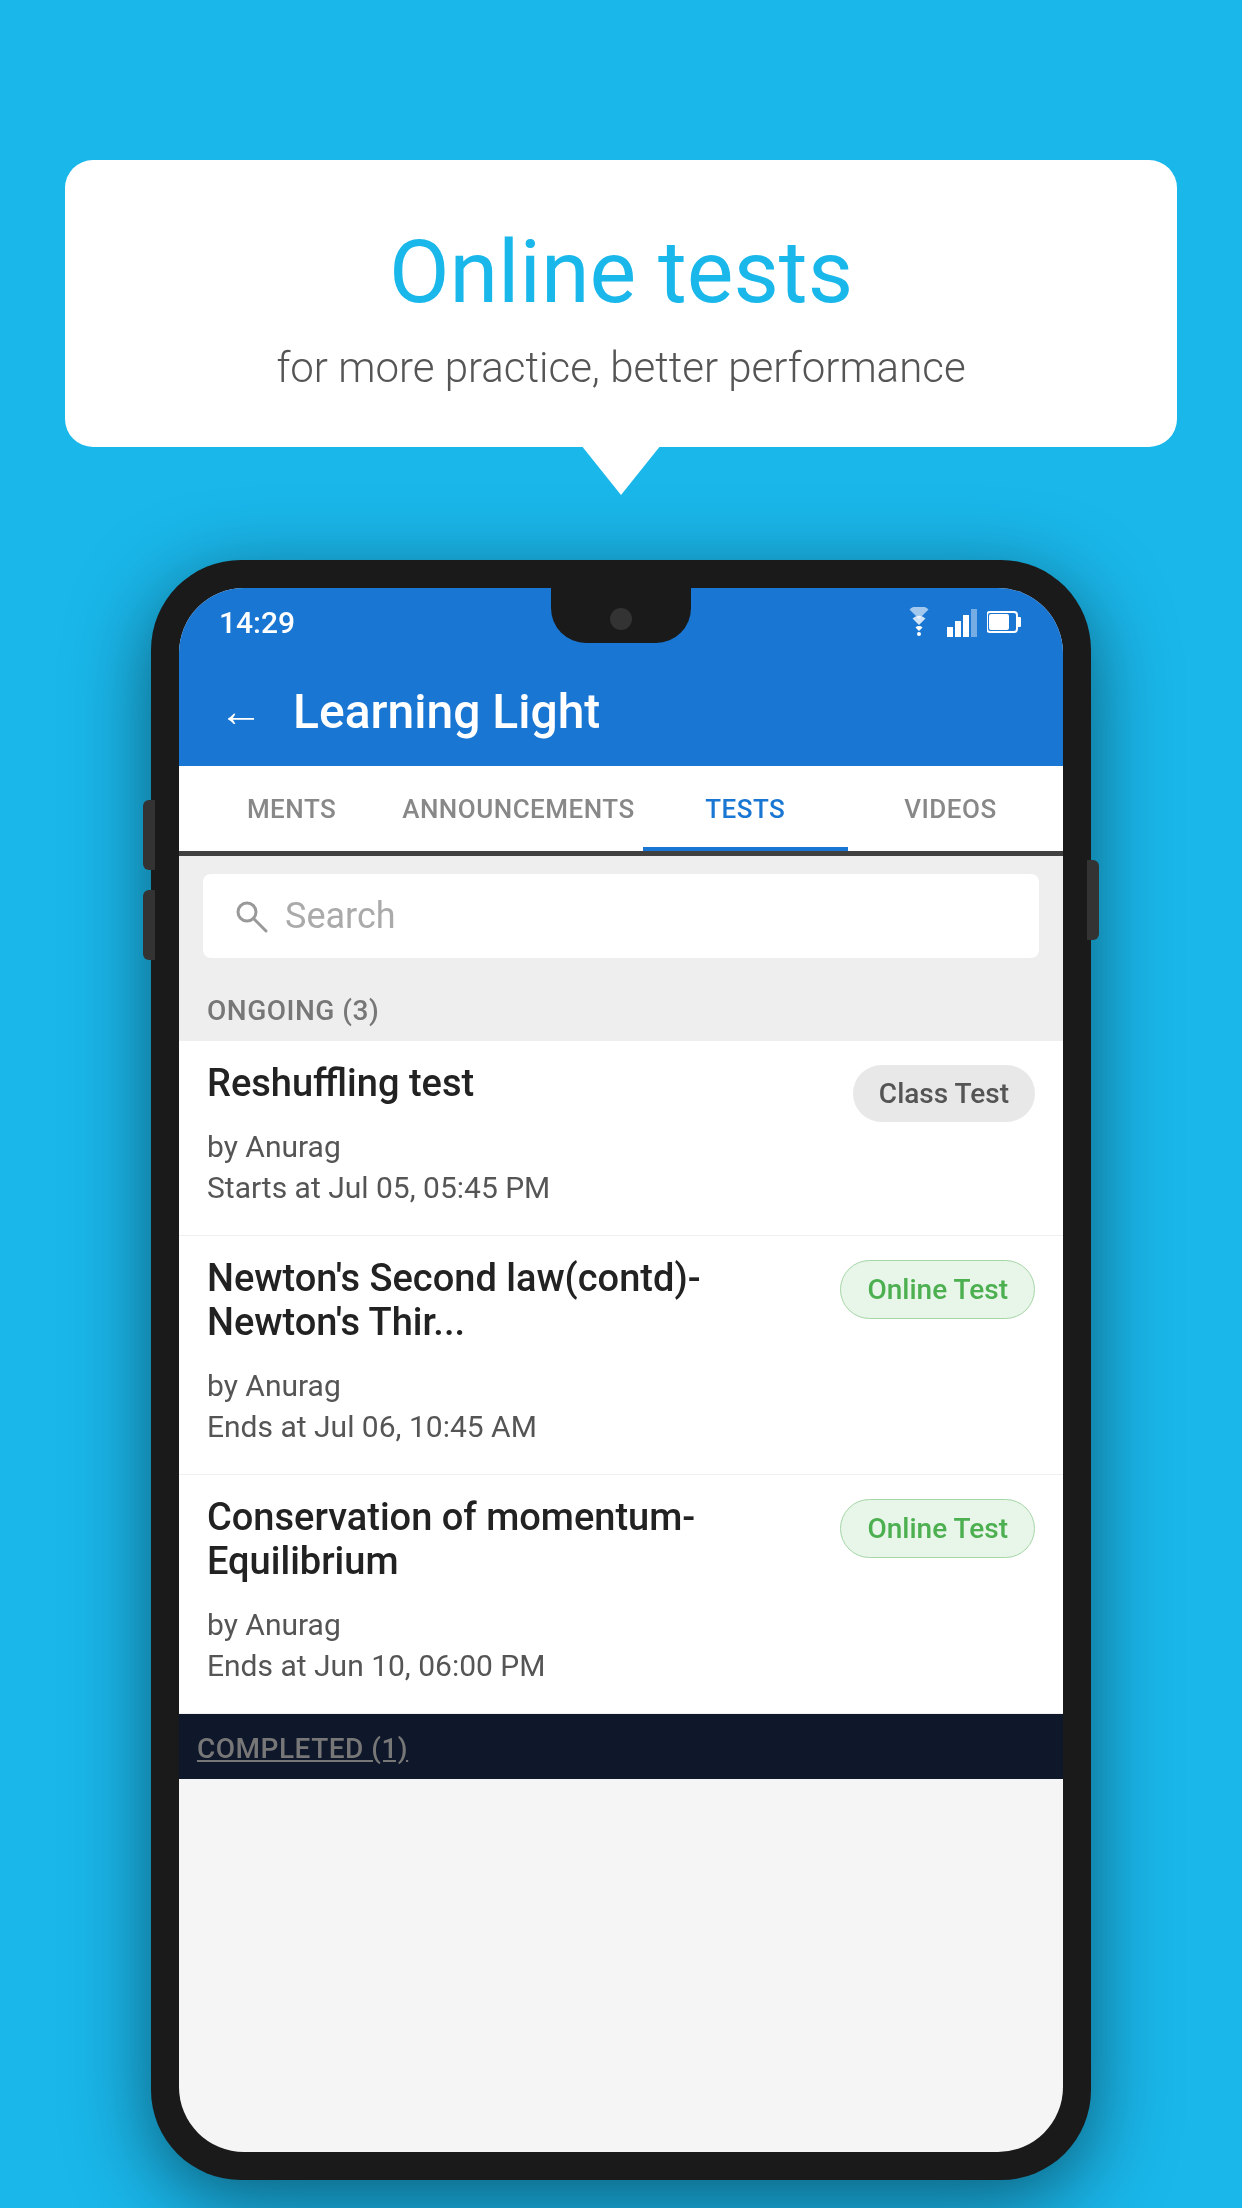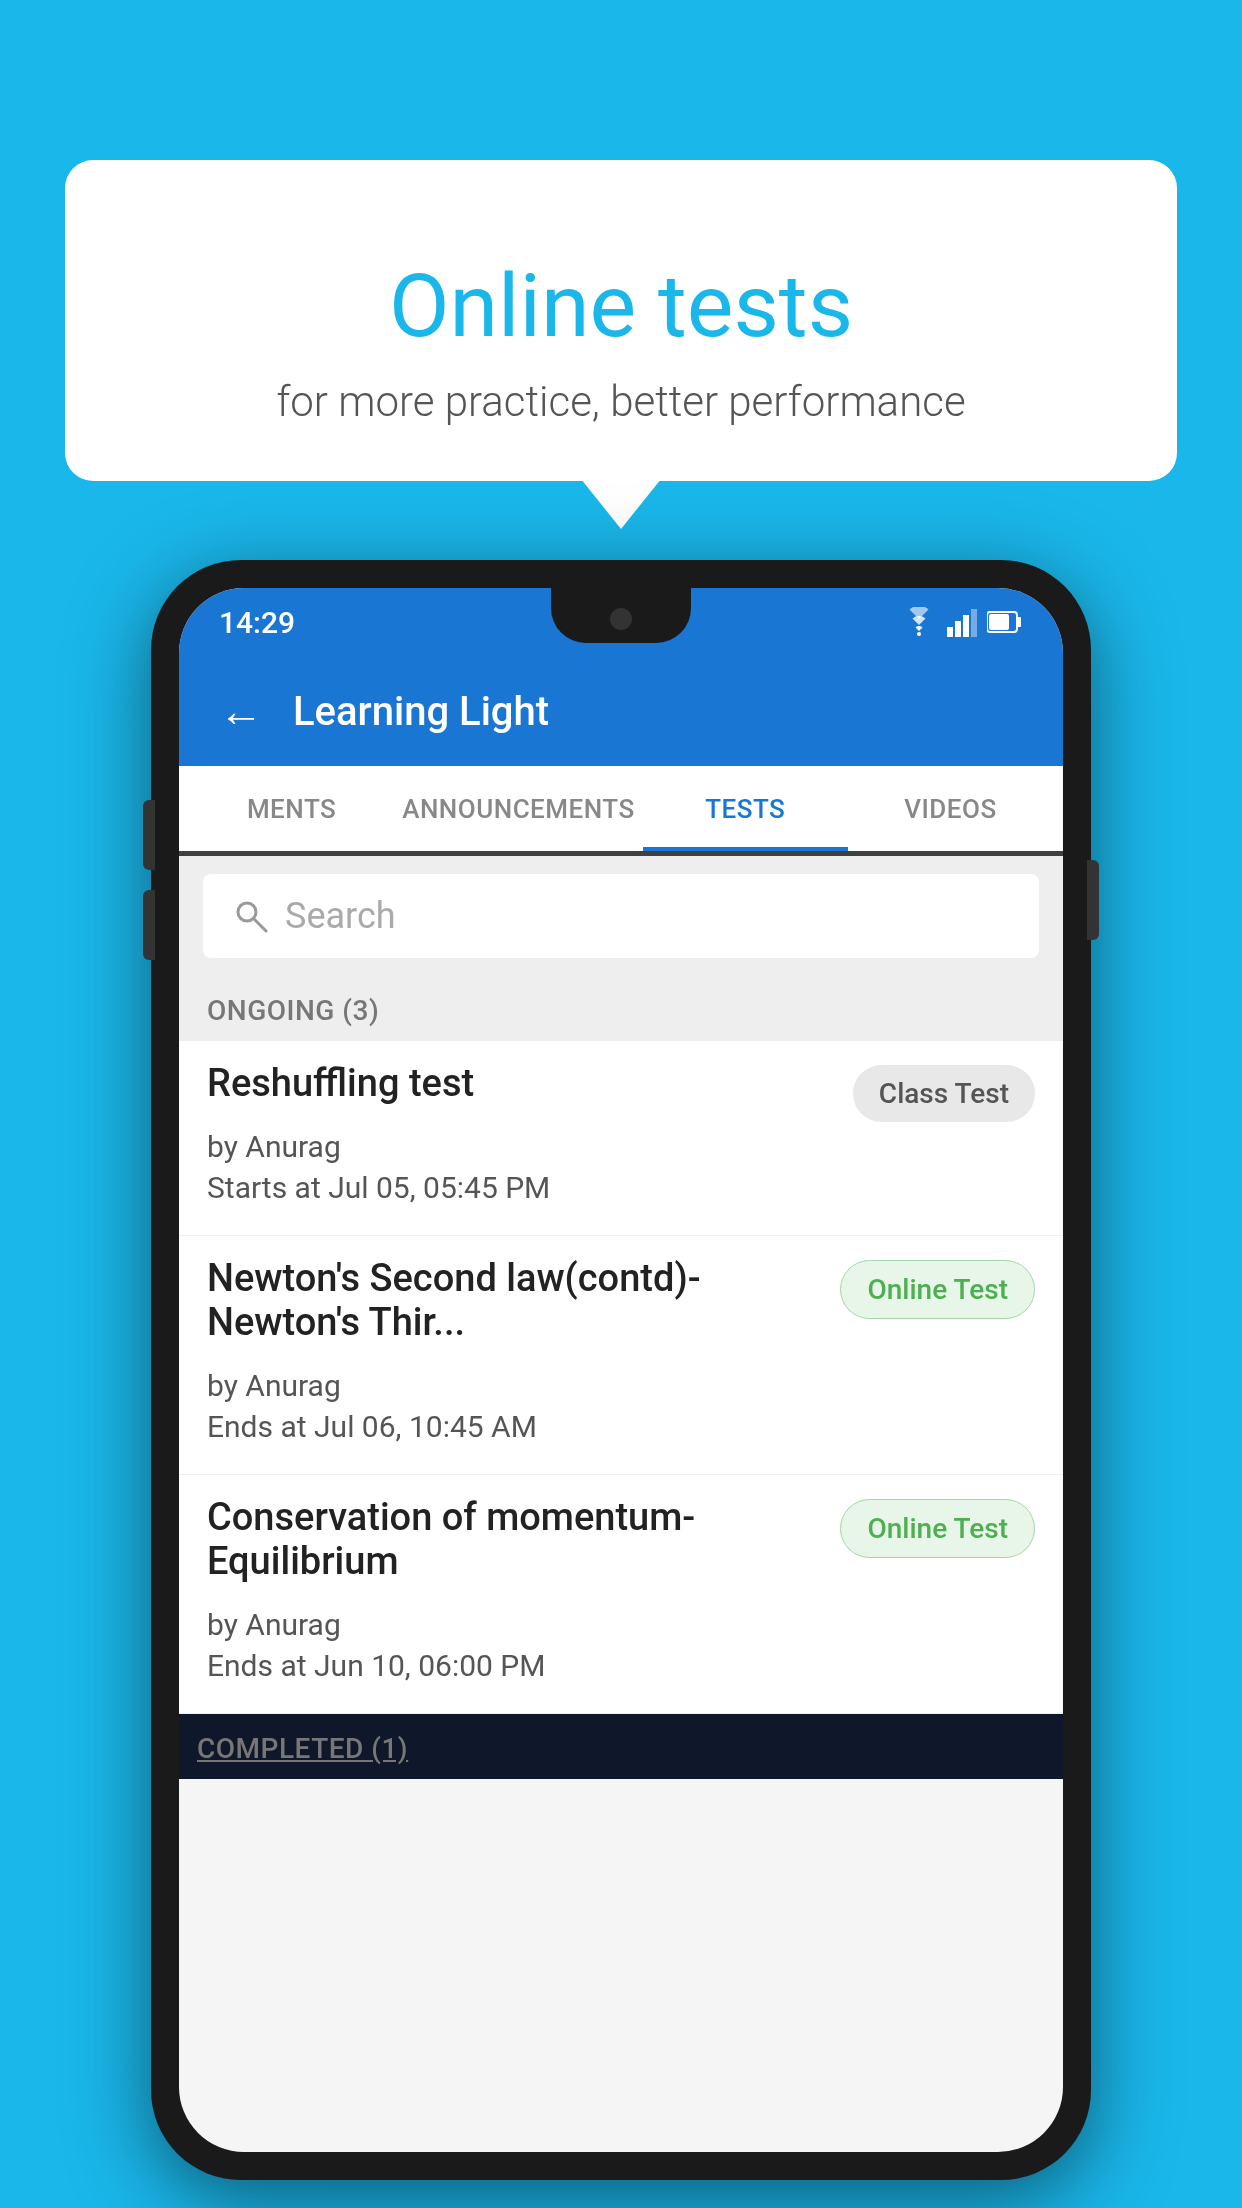--- a/index.html
+++ b/index.html
@@ -36,21 +36,20 @@
       border-left: 40px solid transparent;
       border-right: 40px solid transparent;
       border-top: 50px solid white;
     }
 
     .speech-bubble-title {
       font-size: 88px;
       color: #1ab7ea;
       font-weight: 400;
       margin-bottom: 20px;
-      margin-top: 34px;
     }
 
     .speech-bubble-subtitle {
       font-size: 42px;
       color: #555;
       font-weight: 300;
     }
 
     
     .phone-wrapper {
@@ -138,21 +137,21 @@
     }
 
     .back-arrow {
       color: white;
       font-size: 44px;
       cursor: pointer;
     }
 
     .app-title {
       color: white;
-      font-size: 40px;
+      font-size: 48px;
       font-weight: 500;
     }
 
     
     .tabs-bar {
       background: white;
       height: 90px;
       display: flex;
       align-items: center;
       border-bottom: 5px solid #404040;

